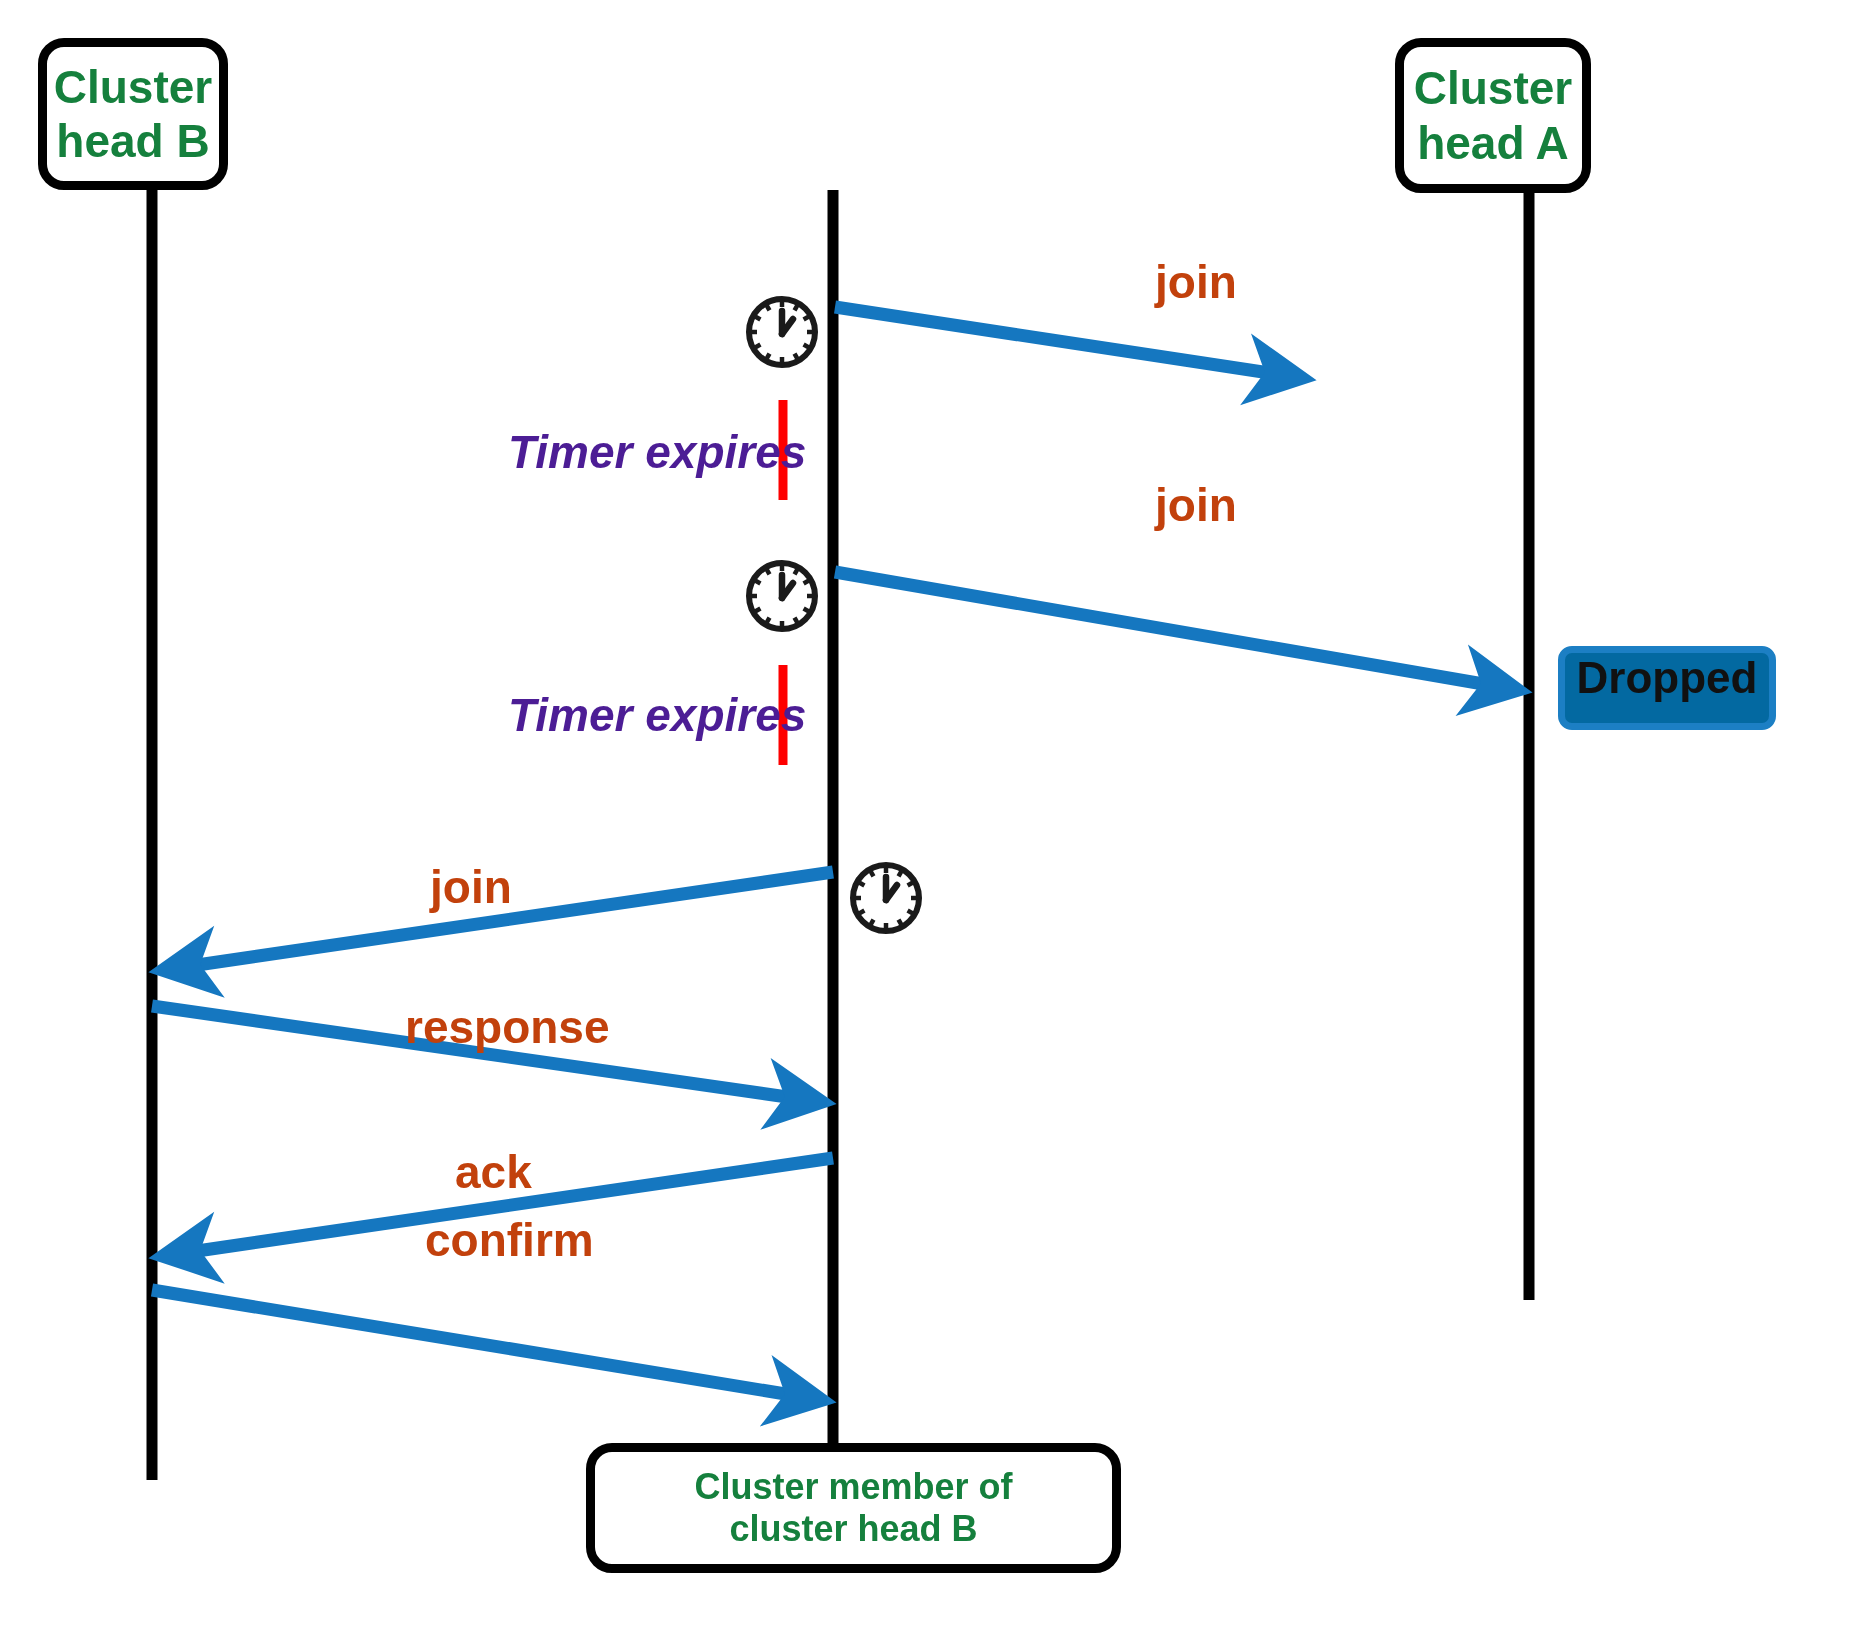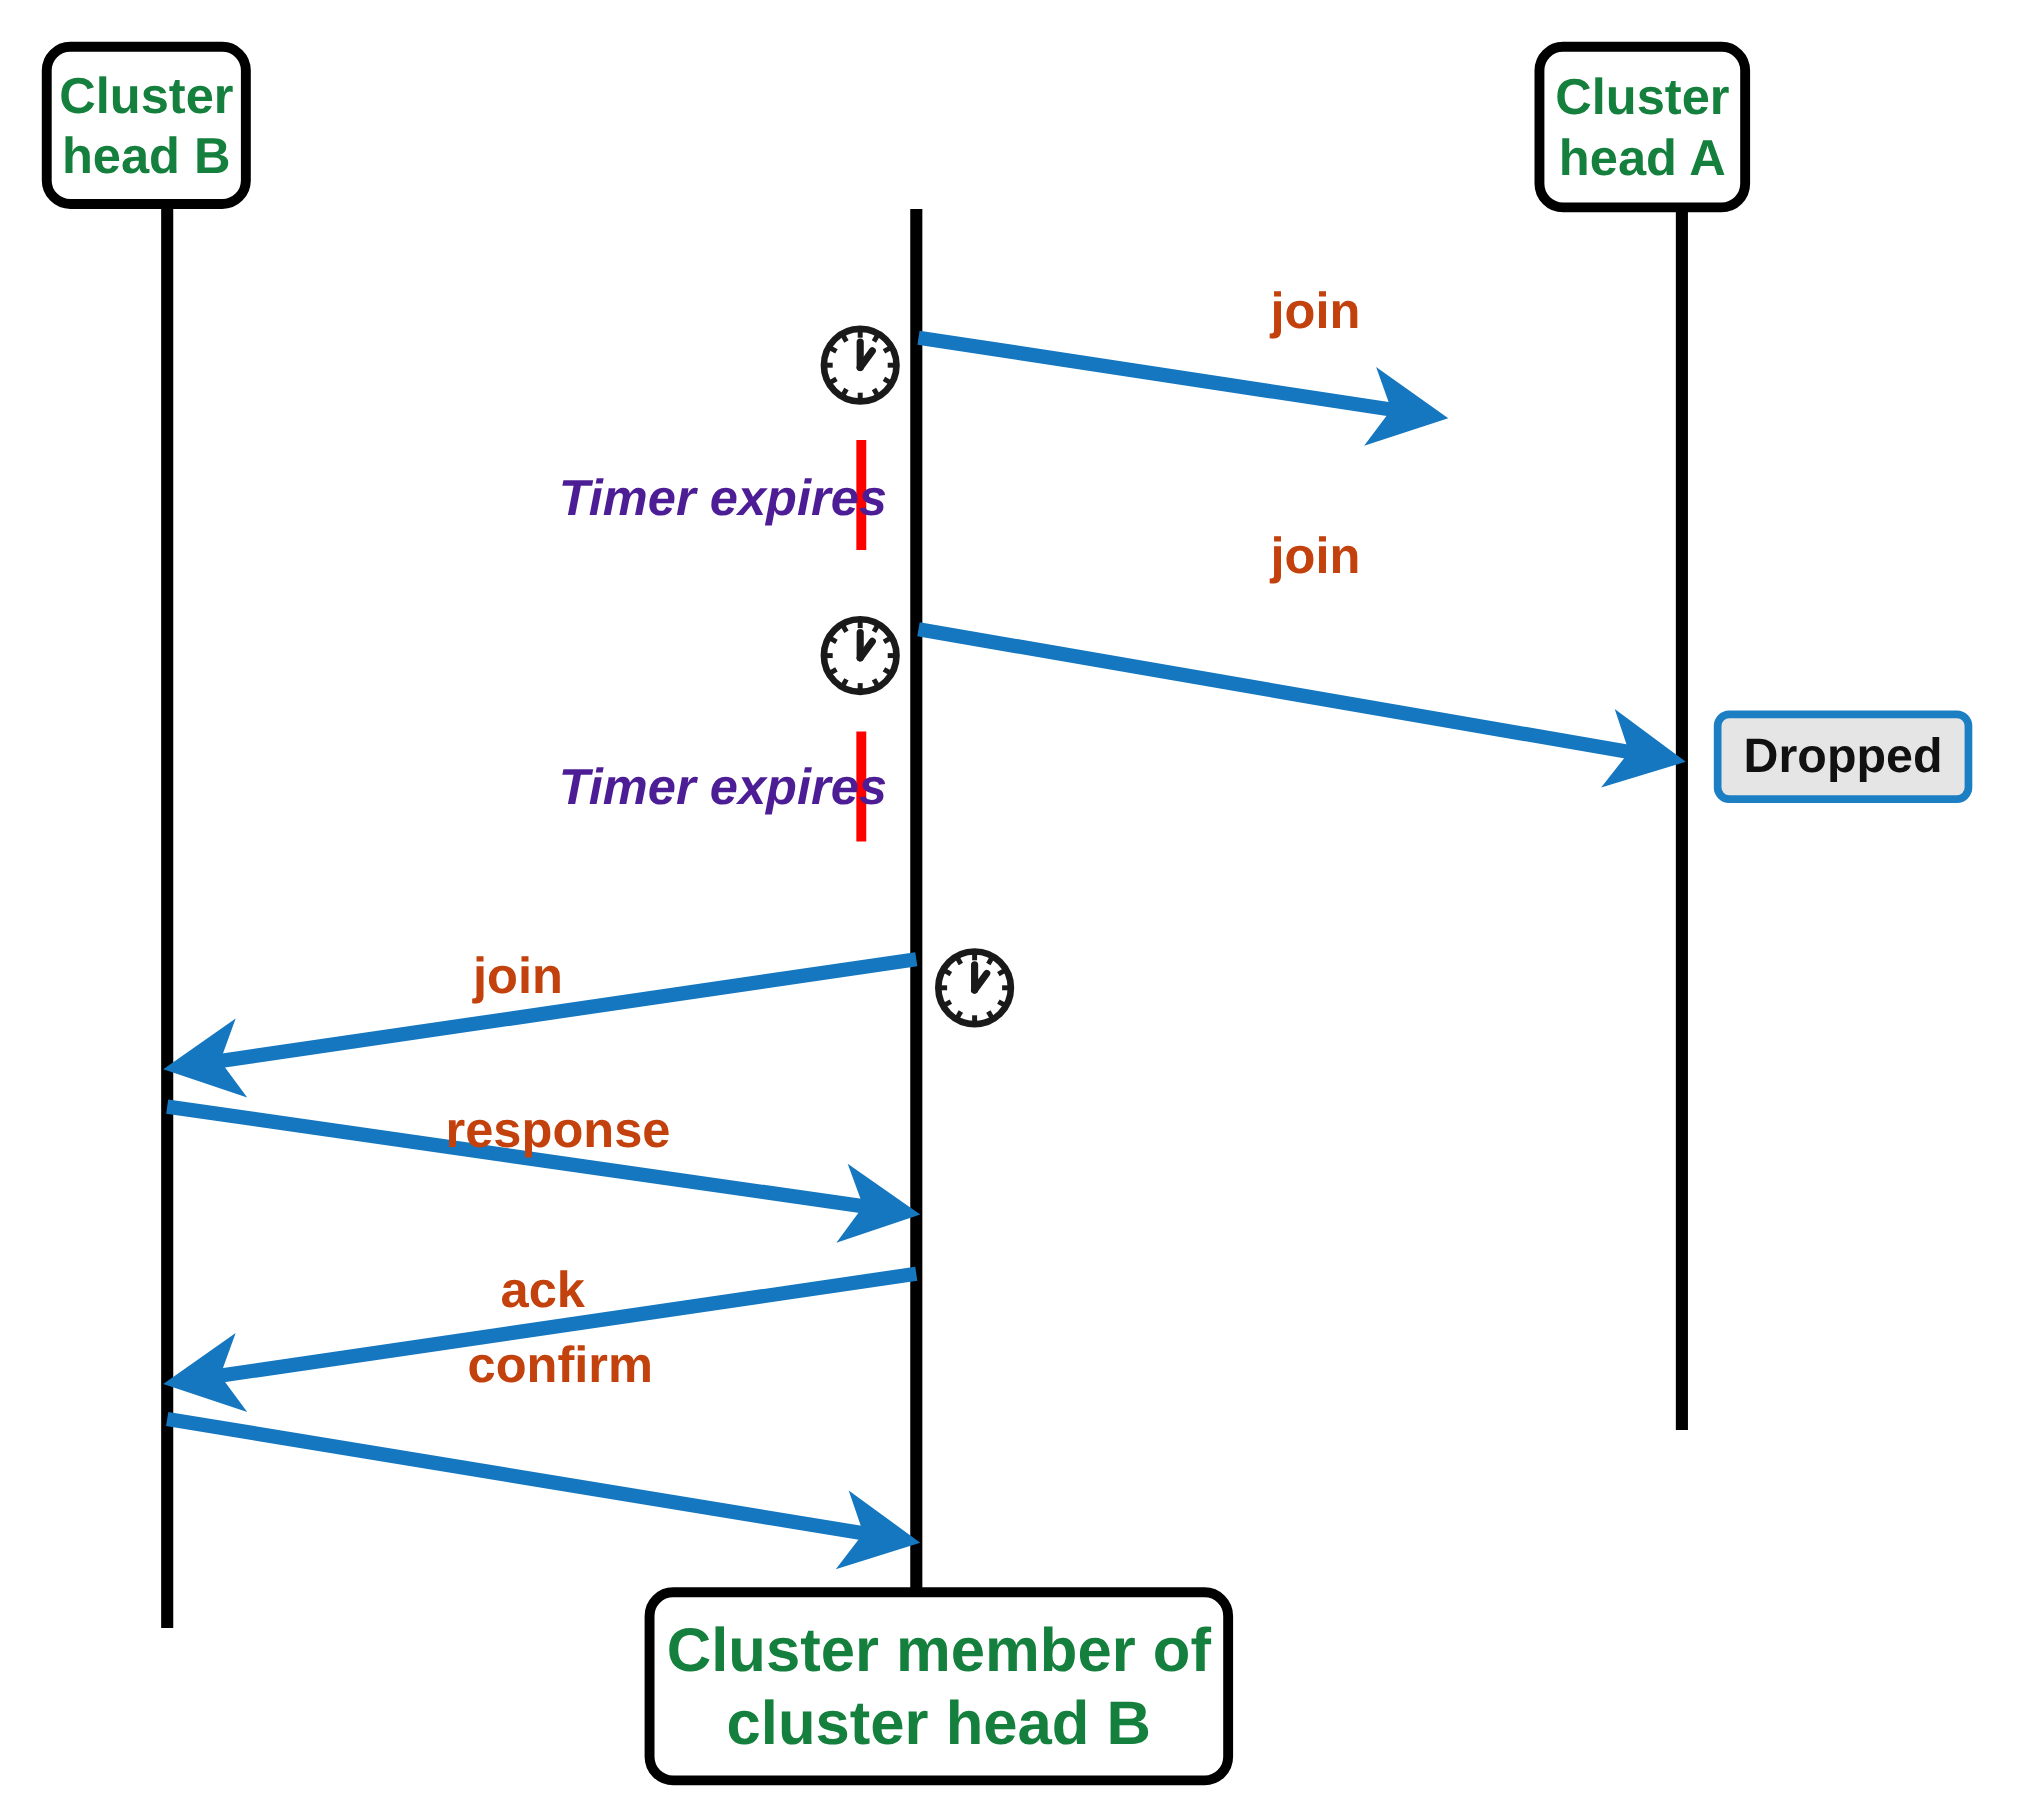--- a/index.html
+++ b/index.html
@@ -33,34 +33,33 @@
     justify-content: center;
     text-align: center;
     font-weight: bold;
     color: #15803d;
     line-height: 1.18;
     z-index: 5;
   }
   .node-box.head-b   { left: 38px;   top: 38px;   width: 190px; height: 152px; font-size: 46px; }
   .node-box.sensor   { left: 615px;  top: 38px;   width: 192px; height: 152px; font-size: 46px; }
   .node-box.head-a   { left: 1395px; top: 38px;   width: 196px; height: 155px; font-size: 46px; }
-  .node-box.member   { left: 586px;  top: 1443px; width: 535px; height: 180px; font-size: 56px; }
+  .node-box.member   { left: 586px;  top: 1443px; width: 535px; height: 130px; font-size: 36px; }
 
   .dropped-box {
     position: absolute;
     left: 1558px;
     top: 646px;
-    width: 235px;
+    width: 218px;
     height: 84px;
     box-sizing: border-box;
     border: 7px solid #1c7fc4;
     border-radius: 14px;
-    background: #e5e5e5;
+    background: #0369a1;
     display: flex;
-    align-items: center;
     justify-content: center;
     font-size: 44px;
     font-weight: bold;
     color: #111111;
     z-index: 5;
   }
 
   .timer-label {
     position: absolute;
     font-size: 46px;

